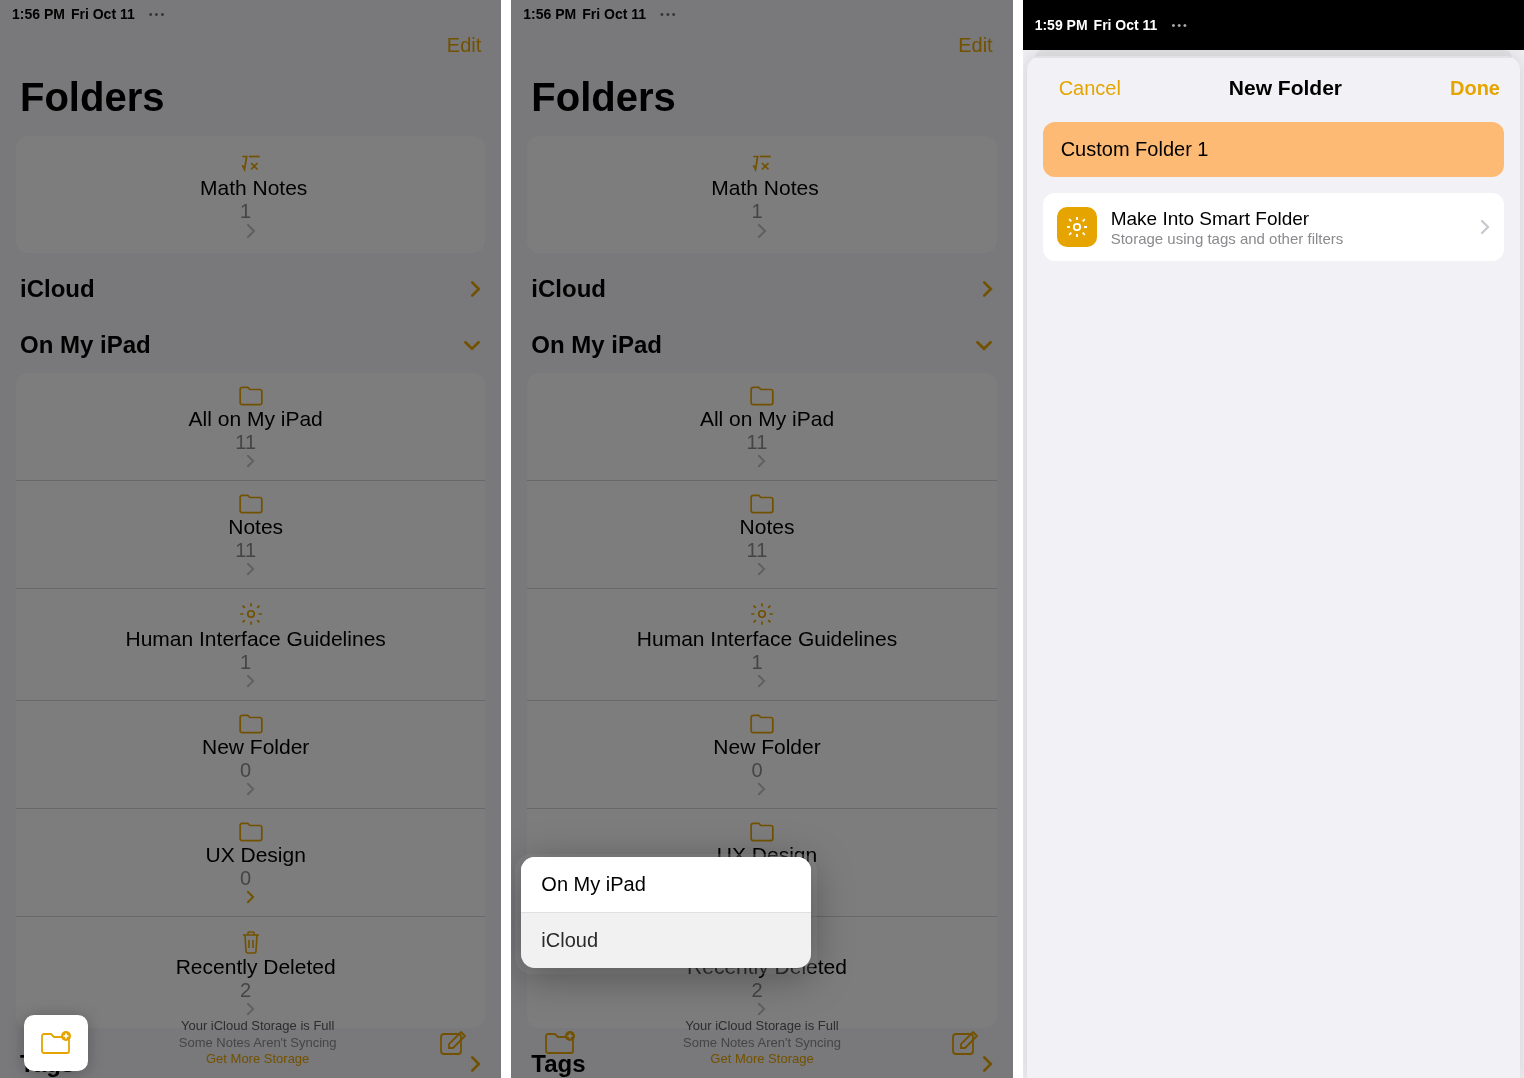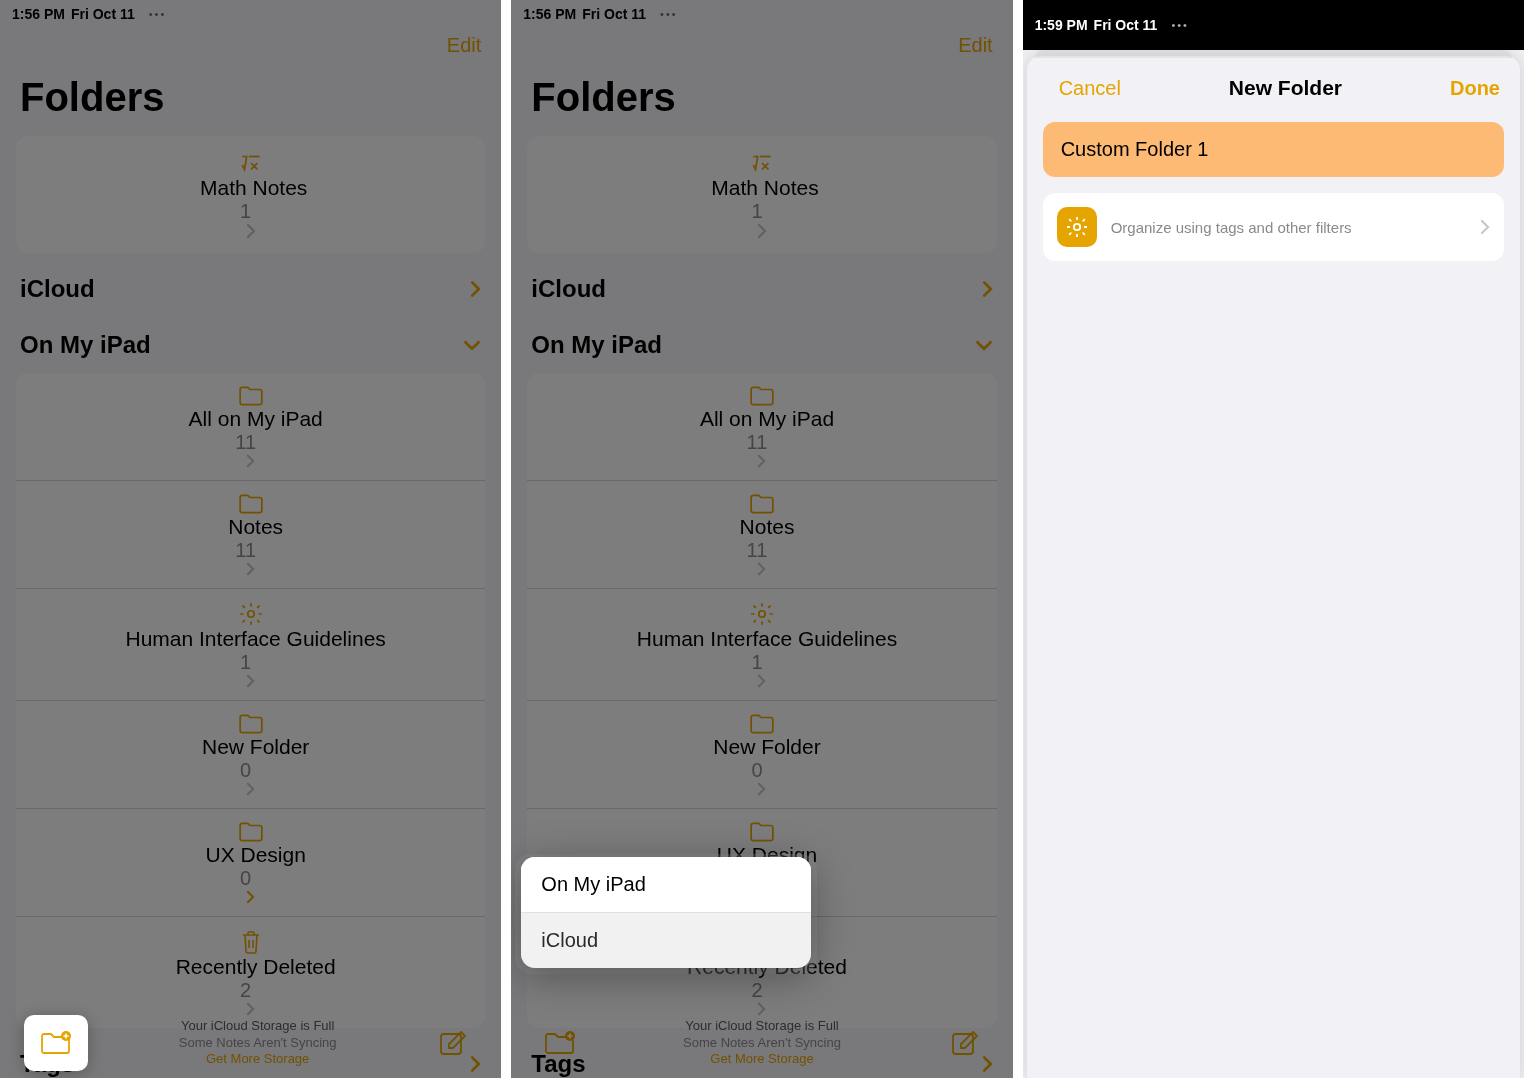--- a/index.html
+++ b/index.html
@@ -430,21 +430,22 @@
     </div>
 
     <div class="smart-row">
       <div class="smart-icon">
         <svg width="24" height="24" viewBox="0 0 24 24" fill="none" stroke="#fff" stroke-width="1.8">
             <circle cx="12" cy="12" r="3.2"></circle>
             <path d="M12 2 v3 M12 19 v3 M4.2 4.2 l2.1 2.1 M17.7 17.7 l2.1 2.1 M2 12 h3 M19 12 h3 M4.2 19.8 l2.1-2.1 M17.7 6.3 l2.1-2.1"></path>
           </svg>
       </div>
       <div class="smart-text">
-        <div class="t2">Organize using tags and other filters</div>
+        <div class="t1">Make Into Smart Folder</div>
+        <div class="t2">Storage using tags and other filters</div>
       </div>
       <span class="chev-light">
           <svg width="10" height="16" viewBox="0 0 10 16" fill="none">
             <path d="M2 2 L8 8 L2 14" stroke="#c7c7cc" stroke-width="2.2" stroke-linecap="round"></path>
           </svg>
         </span>
     </div>
   </div>
 </div>
 

